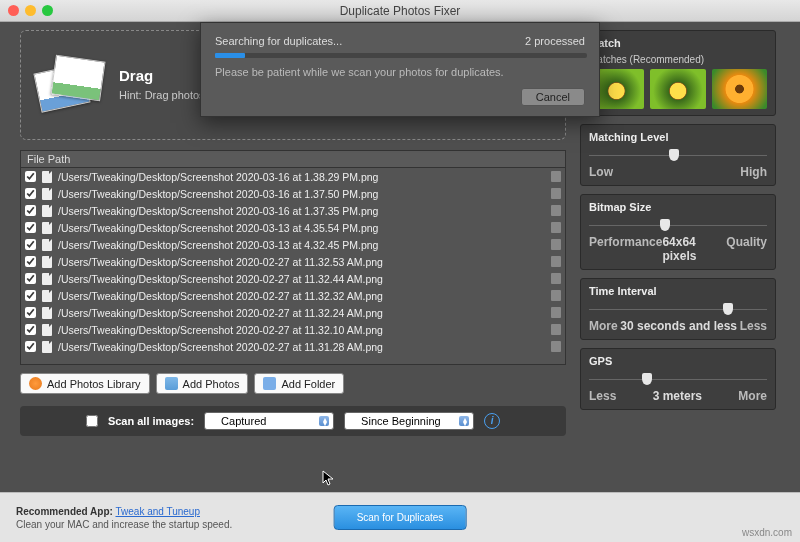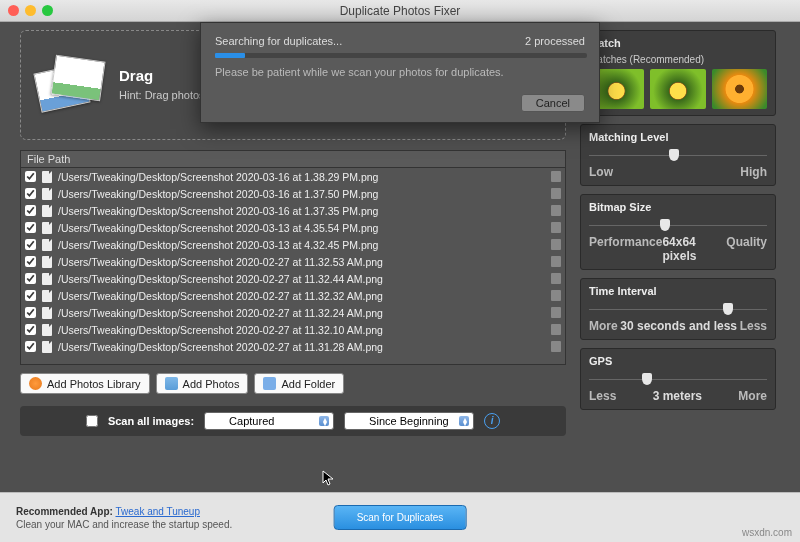--- a/index.html
+++ b/index.html
@@ -29,21 +29,21 @@
 .frow .trash { width: 10px; height: 11px; background: #888; border-radius: 1px; flex-shrink: 0; }
 .btnrow { display: flex; gap: 6px; margin-top: 8px; }
 .btn { background: #fafafa; border: 1px solid #888; border-radius: 3px; padding: 3px 8px; font-size: 11px; display: flex; align-items: center; gap: 5px; color: #222; }
 .btn .ico { width: 13px; height: 13px; border-radius: 2px; }
 .ico.photo { background: linear-gradient(#7fb8e8,#5a9dd8); }
 .ico.lib { background: radial-gradient(circle,#ff9a3c,#e87a1c); border-radius: 50%; }
 .ico.folder { background: #7aaee8; }
 .scanrow { margin-top: 12px; background: #3a3a3a; border-radius: 4px; padding: 6px 10px; display: flex; align-items: center; gap: 10px; justify-content: center; }
 .scanrow input[type=checkbox] { width: 12px; height: 12px; }
 .scanrow label { color: #fff; font-size: 11px; font-weight: 600; }
-.sel { background: #fff; border: 1px solid #666; border-radius: 3px; padding: 2px 20px 2px 24px; font-size: 11px; position: relative; min-width: 130px; }
+.sel { background: #fff; border: 1px solid #666; border-radius: 3px; padding: 2px 20px 2px 16px; font-size: 11px; position: relative; min-width: 130px; }
 .sel::after { content: ""; position: absolute; right: 4px; top: 3px; width: 10px; height: 10px; background: linear-gradient(#8fb7e8,#5a8fd0); border-radius: 2px; }
 .sel .arr { position: absolute; right: 6px; top: 5px; font-size: 8px; color: #fff; line-height: 4px; z-index: 1; }
 .info { width: 16px; height: 16px; border-radius: 50%; border: 1.5px solid #4aa0f0; color: #4aa0f0; text-align: center; font-size: 10px; line-height: 13px; font-style: italic; font-weight: bold; }
 .right { width: 212px; padding: 8px 12px 8px 4px; display: flex; flex-direction: column; gap: 8px; color: #eee; font-size: 11px; }
 .sect { background: #3e3e3e; border: 1px solid #2a2a2a; border-radius: 3px; padding: 6px 8px; }
 .sect h4 { font-size: 11px; font-weight: 600; margin-bottom: 5px; }
 .thumbs { display: flex; gap: 6px; }
 .thumb { width: 58px; height: 40px; border-radius: 2px; }
 .thumb.a { background: radial-gradient(circle at 50% 55%, #ffdf4a 22%, #8a5a1a 24%, #3a6a1a 26%, #7fbf2a 70%); }
 .thumb.b { background: radial-gradient(circle at 50% 50%, #6a3a0a 12%, #ffb030 14% 40%, #e88a10 42%, #3a8a2a 90%); }
@@ -54,21 +54,21 @@
 .labels .mid { color: #ddd; }
 .footer { height: 50px; background: #e4e4e4; border-top: 1px solid #bbb; display: flex; align-items: center; padding: 0 16px; position: relative; }
 .footer .rec { font-size: 10px; color: #555; line-height: 1.3; }
 .footer .rec b { color: #333; }
 .footer .rec a { color: #2a6ad0; text-decoration: underline; }
 .scanbtn { position: absolute; left: 50%; transform: translateX(-50%); background: linear-gradient(#5ab5f5,#2a8fe0); color: #fff; font-size: 10px; padding: 6px 22px; border: 1px solid #1a6ab0; border-radius: 4px; }
 .modal { position: absolute; top: 22px; left: 200px; width: 400px; background: #5a5a5a; border: 1px solid #333; box-shadow: 0 6px 20px rgba(0,0,0,.5); padding: 12px 14px 10px; color: #ddd; font-size: 11px; z-index: 10; }
 .modal .mrow { display: flex; justify-content: space-between; margin-bottom: 6px; }
 .modal .prog { width: 30px; height: 5px; background: #2a8fe8; margin-bottom: 8px; border-radius: 1px; position: relative; }
 .modal .prtrack { position: absolute; left: 0; width: 372px; height: 5px; background: #444; border-radius: 2px; z-index: -1; }
-.modal .hint { color: #bbb; margin-bottom: 16px; }
+.modal .hint { color: #bbb; margin-bottom: 10px; }
 .modal .cancel { float: right; background: #8a8a8a; border: 1px solid #555; border-radius: 3px; padding: 2px 14px; font-size: 11px; color: #222; }
 .cursor { position: absolute; top: 470px; left: 322px; width: 14px; height: 18px; z-index: 20; }
 .watermark { position: absolute; bottom: 4px; right: 8px; font-size: 10px; color: #888; z-index: 30; }
 </style>
 </head>
 <body>
 
 <div class="titlebar">
   <div class="traffic">
     <div class="dot r"></div>

